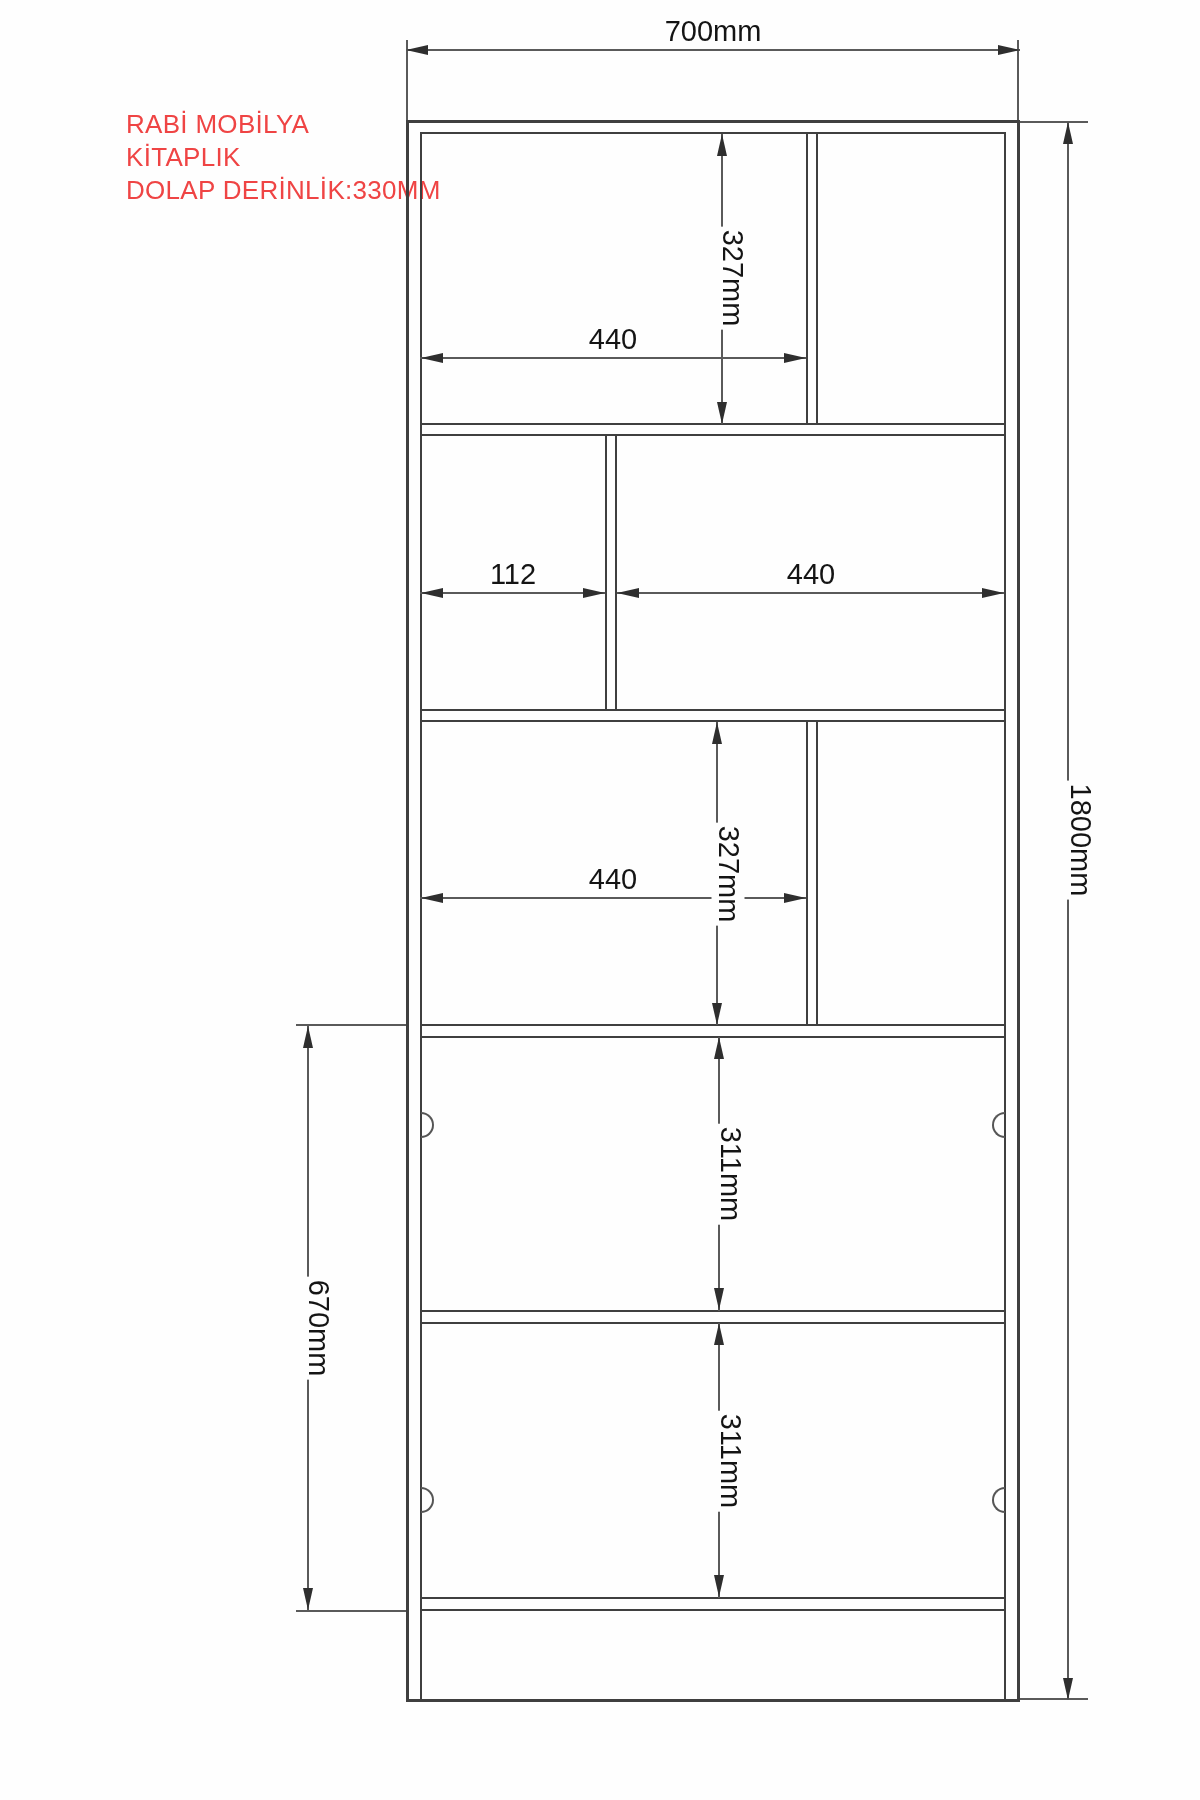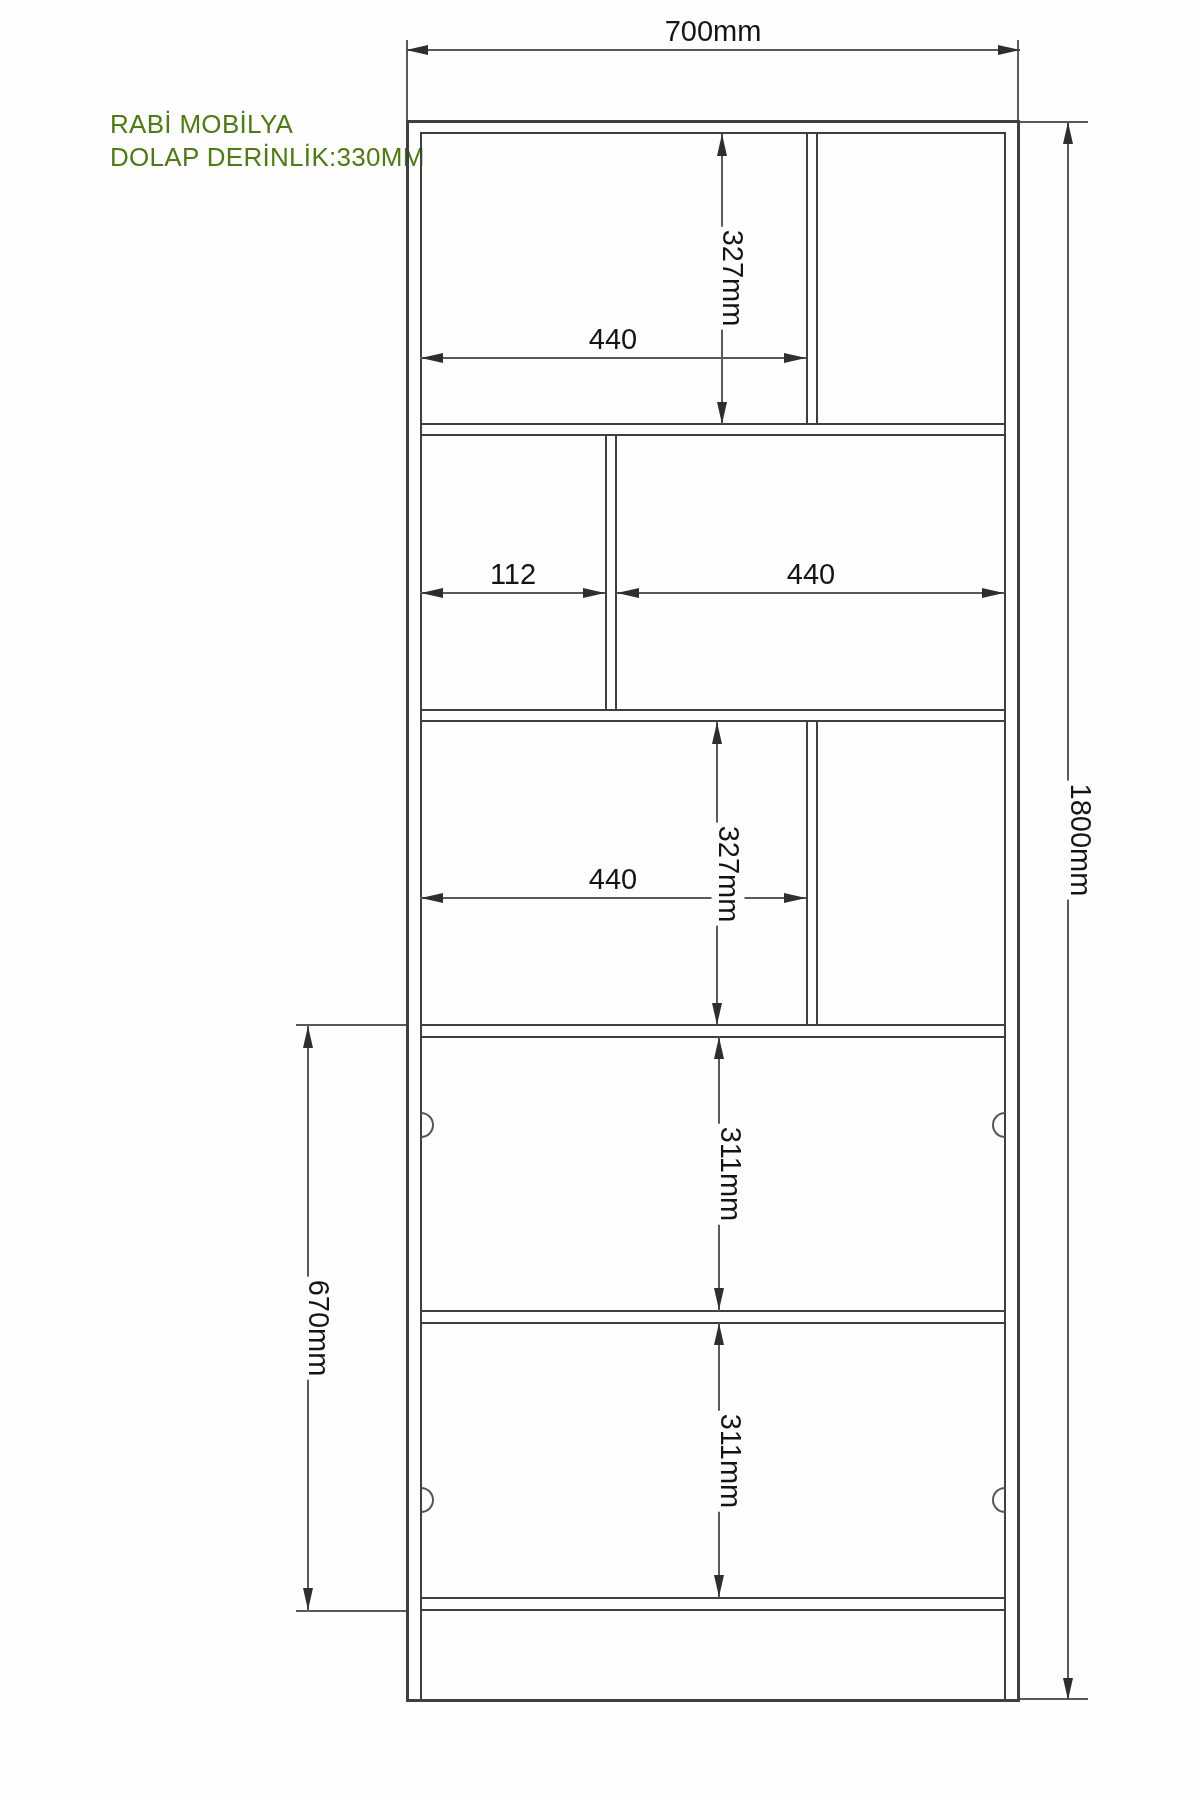--- a/index.html
+++ b/index.html
@@ -3,38 +3,39 @@
 <meta charset="utf-8">
 <style>
   html,body{margin:0;padding:0;background:#ffffff;}
   #canvas{position:relative;width:1200px;height:1800px;background:#fefefe;overflow:hidden;
           font-family:"Liberation Sans", sans-serif;}
   .ln{position:absolute;background:#3f3f3f;}
   .dl{position:absolute;background:#5a5a5a;}
   .lbl{position:absolute;font-size:29px;color:#141414;white-space:nowrap;}
   .lbl.h{transform:translate(-50%,0);}
   .lbl.v{transform:translate(-50%,-50%) rotate(90deg);background:#fefefe;padding:0 3px;}
-  .title-block{position:absolute;left:110px;top:108px;font-size:26px;line-height:33px;
-               color:#4d7c0f;letter-spacing:0.3px;}
+  .title-block{position:absolute;left:126px;top:108px;font-size:26px;line-height:33px;
+               color:#ef4444;letter-spacing:0.3px;}
   .ar{position:absolute;width:0;height:0;}
   .ar-l{border-top:5px solid transparent;border-bottom:5px solid transparent;border-right:22px solid #2e2e2e;}
   .ar-r{border-top:5px solid transparent;border-bottom:5px solid transparent;border-left:22px solid #2e2e2e;}
   .ar-u{border-left:5px solid transparent;border-right:5px solid transparent;border-bottom:22px solid #2e2e2e;}
   .ar-d{border-left:5px solid transparent;border-right:5px solid transparent;border-top:22px solid #2e2e2e;}
   .handle{position:absolute;width:13px;height:26px;box-sizing:border-box;border:2px solid #555;}
   .handle.right-bulge{border-left:none;border-radius:0 14px 14px 0;}
   .handle.left-bulge{border-right:none;border-radius:14px 0 0 14px;}
 </style>
 </head>
 <body>
 
 <div id="canvas">
 
   <div class="title-block">
     <div>RABİ MOBİLYA</div>
+    <div>KİTAPLIK</div>
     <div>DOLAP DERİNLİK:330MM</div>
   </div>
 
   <div class="ln" style="left:406px;top:120px;width:614px;height:3px;"></div>
   <div class="ln" style="left:420px;top:132px;width:586px;height:2px;"></div>
   <div class="ln" style="left:406px;top:120px;width:3px;height:1582px;"></div>
   <div class="ln" style="left:420px;top:132px;width:2px;height:1568px;"></div>
   <div class="ln" style="left:1004px;top:132px;width:2px;height:1568px;"></div>
   <div class="ln" style="left:1017px;top:120px;width:3px;height:1582px;"></div>
   <div class="ln" style="left:406px;top:1699px;width:614px;height:3px;"></div>

